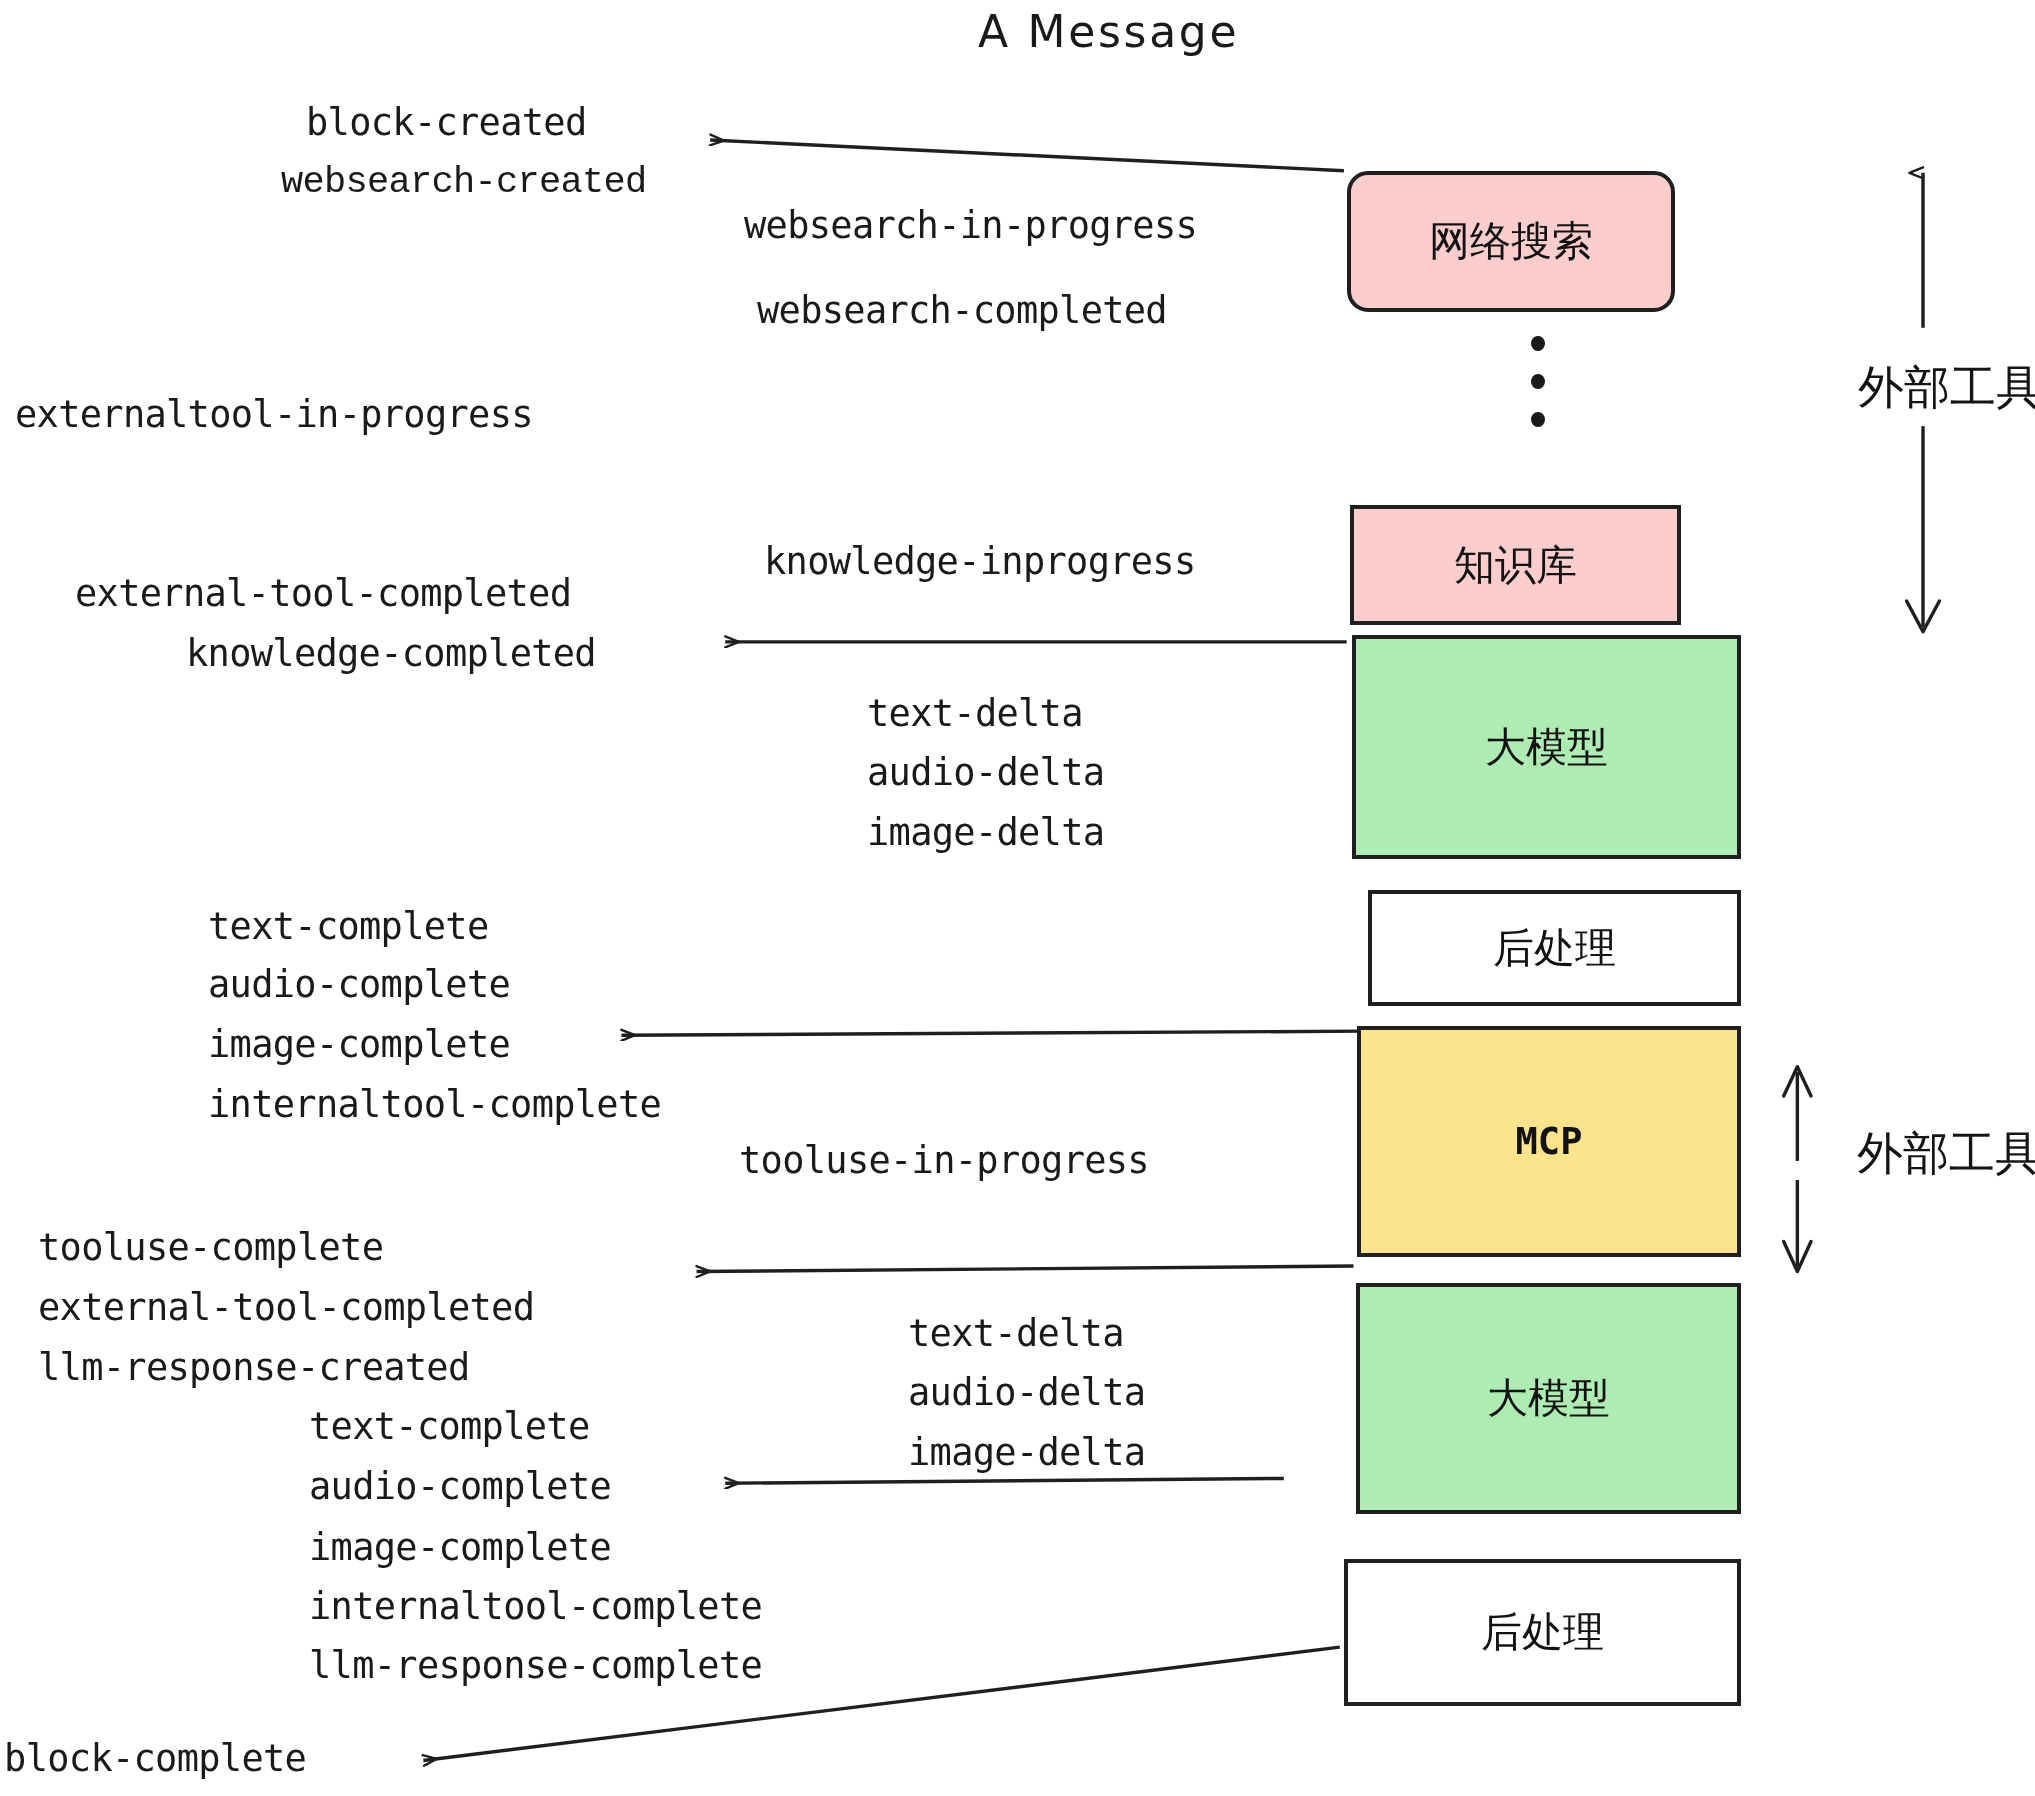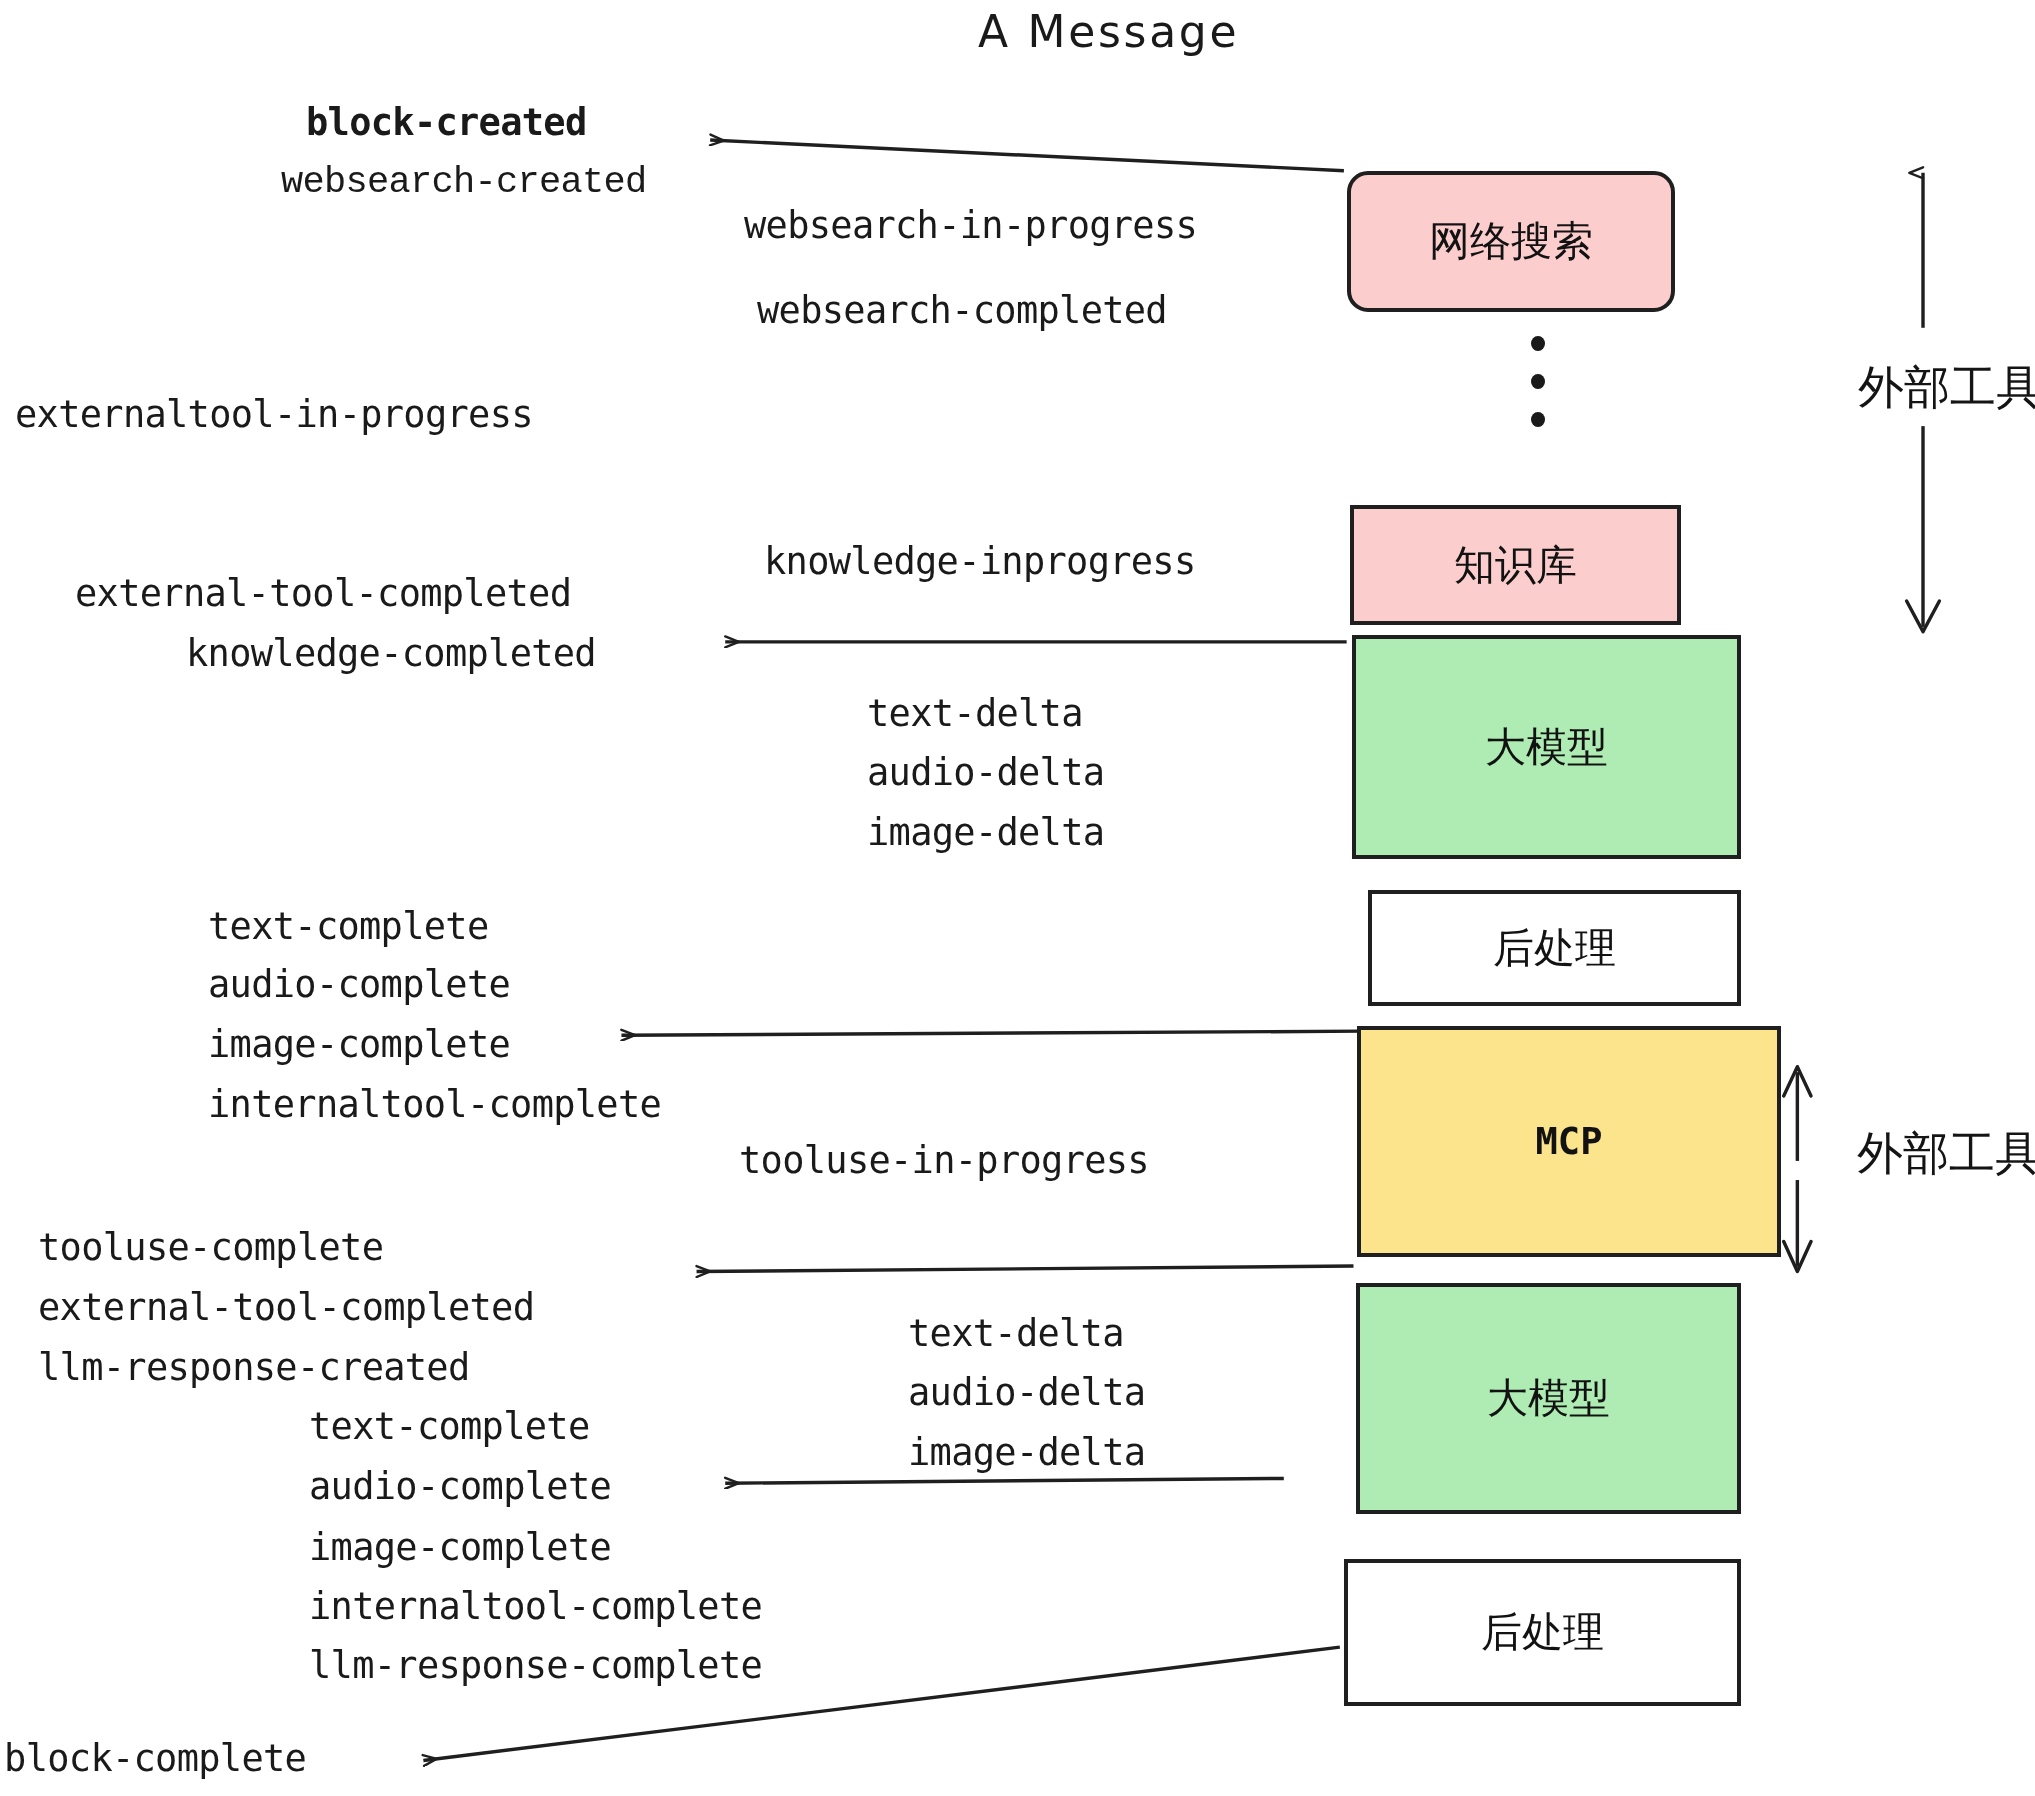--- a/index.html
+++ b/index.html
@@ -86,21 +86,21 @@
     <line x1="2816" y1="624" x2="2816" y2="920" stroke="#1f1f1f" stroke-width="5" marker-end="url(#ah)" transform="rotate(90 2816 624)" style="display:none"></line>
     <path d="M2816,624 L2816,918" stroke="#1f1f1f" stroke-width="5" fill="none"></path>
     <path d="M2792,880 L2816,925 L2840,880" stroke="#1f1f1f" stroke-width="5" fill="none" stroke-linecap="round" stroke-linejoin="round"></path>
 
     <path d="M2632,1700 L2632,1570" stroke="#1f1f1f" stroke-width="5" fill="none"></path>
     <path d="M2612,1605 L2632,1562 L2652,1605" stroke="#1f1f1f" stroke-width="5" fill="none" stroke-linecap="round" stroke-linejoin="round"></path>
     <path d="M2632,1728 L2632,1855" stroke="#1f1f1f" stroke-width="5" fill="none"></path>
     <path d="M2612,1818 L2632,1862 L2652,1818" stroke="#1f1f1f" stroke-width="5" fill="none" stroke-linecap="round" stroke-linejoin="round"></path>
   </svg>
 
-  <div class="ev" style="left:306px;top:104px;font-weight:bold;">block-created</div>
+  <div class="ev" style="left:306px;top:104px;">block-created</div>
   <div class="ev" style="left:281px;top:164px;font-family:Liberation Mono, monospace;">websearch-created</div>
   <div class="ev" style="left:744px;top:207px;">websearch-in-progress</div>
   <div class="ev" style="left:757px;top:292px;">websearch-completed</div>
   <div class="ev" style="left:15px;top:396px;">externaltool-in-progress</div>
 
   <div class="ev" style="left:764px;top:543px;">knowledge-inprogress</div>
   <div class="ev" style="left:75px;top:575px;">external-tool-completed</div>
   <div class="ev" style="left:186px;top:635px;">knowledge-completed</div>
 
   <div class="ev" style="left:867px;top:695px;">text-delta</div>
@@ -135,21 +135,21 @@
     <i></i>
     <i></i>
   </div>
 
   <div class="box" style="left:1350px;top:505px;width:331px;height:120px;background:#fbcdcd;">知识库</div>
 
   <div class="box" style="left:1352px;top:635px;width:389px;height:224px;background:#aeecb4;">大模型</div>
 
   <div class="box" style="left:1368px;top:890px;width:373px;height:116px;background:#ffffff;">后处理</div>
 
-  <div class="box mono" style="left:1357px;top:1026px;width:424px;height:231px;background:#fbe48b;">MCP</div>
+  <div class="box mono" style="left:1357px;top:1026px;width:384px;height:231px;background:#fbe48b;">MCP</div>
 
   <div class="box" style="left:1356px;top:1283px;width:385px;height:231px;background:#aeecb4;">大模型</div>
 
   <div class="box" style="left:1344px;top:1559px;width:397px;height:147px;background:#ffffff;">后处理</div>
 
   <div class="sidelabel" style="left:1826px;top:357px;">外部工具</div>
   <div class="sidelabel" style="left:1825px;top:1123px;">外部工具</div>
 
 </div>
 

